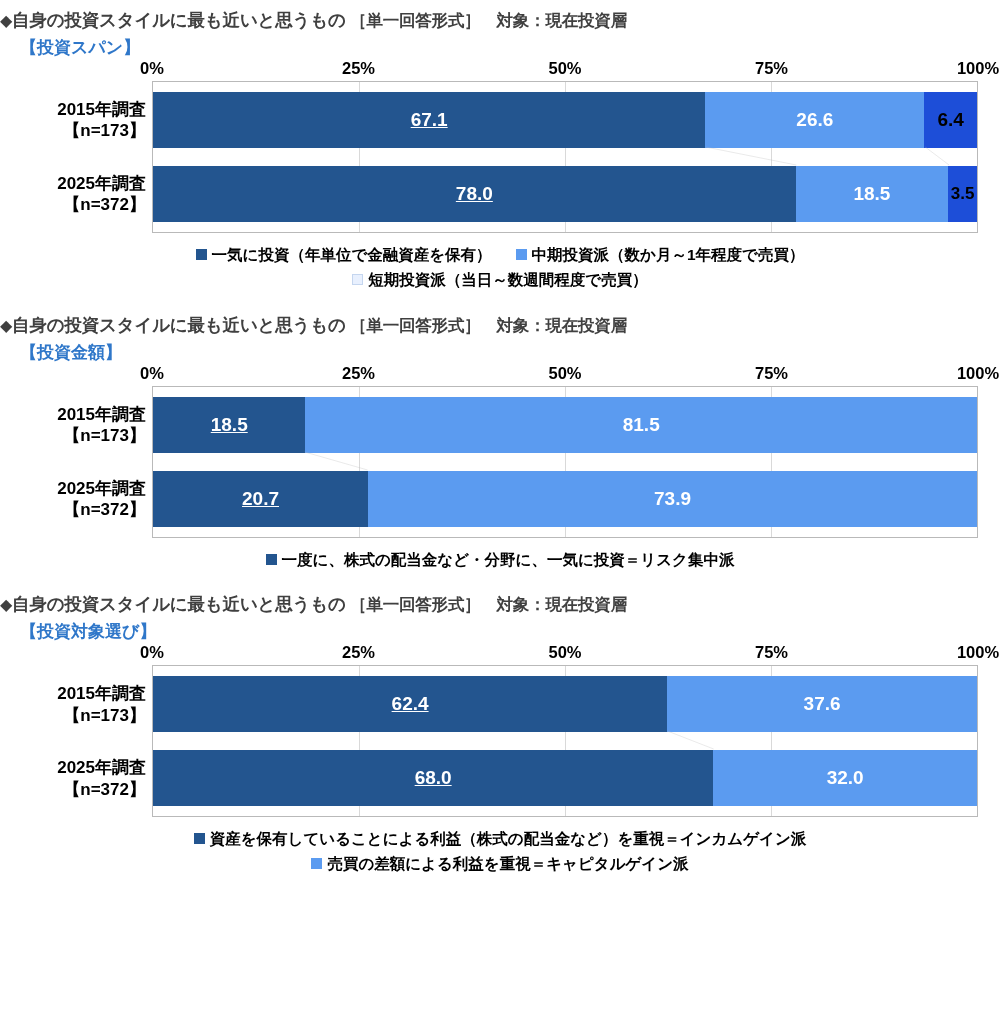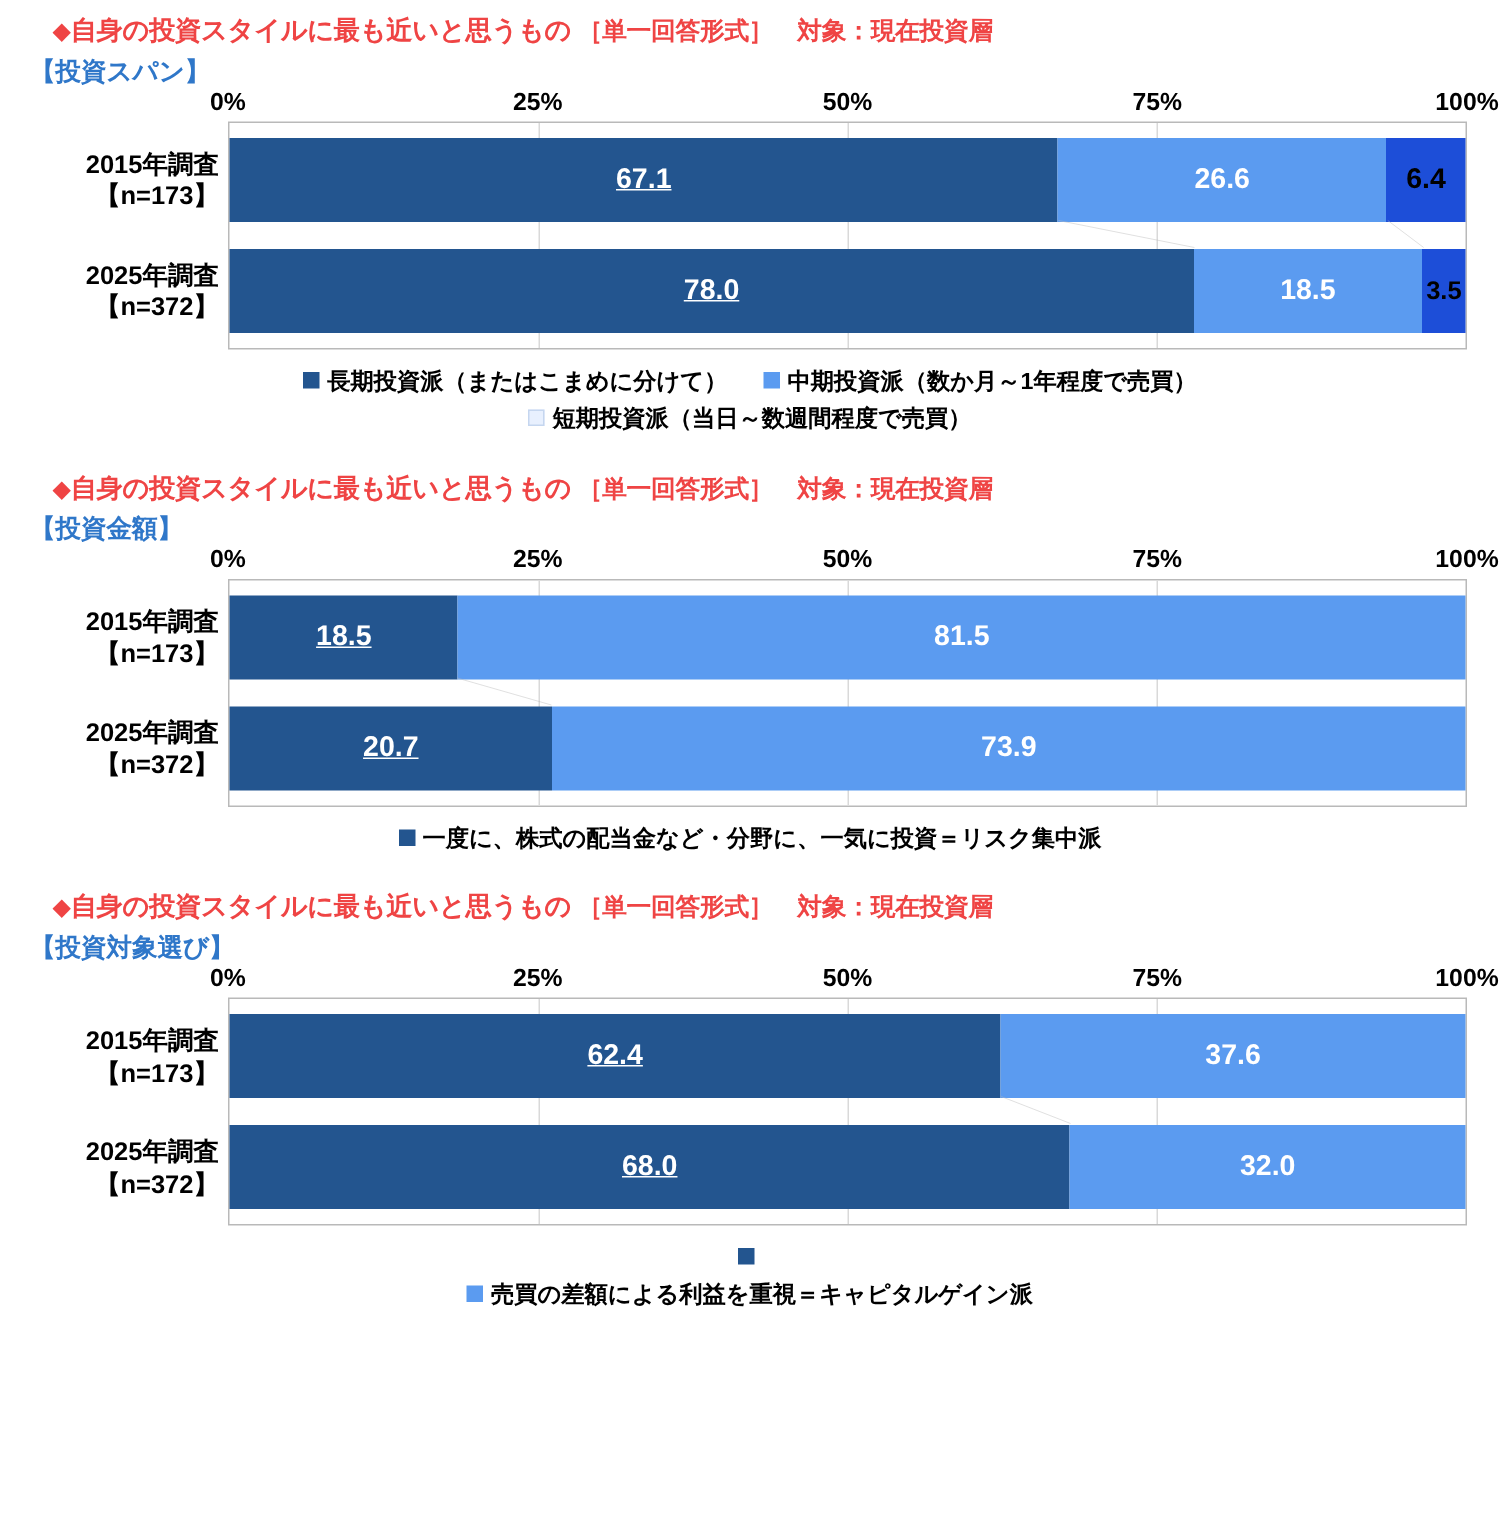--- a/index.html
+++ b/index.html
@@ -15,25 +15,23 @@
     position: relative;
     overflow: hidden;
   }
   .block {
     position: relative;
     width: 1000px;
   }
   .title-row {
     font-size: 17.5px;
     font-weight: bold;
-    color: #ef4444;
-    padding-left: 20px;
+    color: #404040;
     letter-spacing: -0.2px;
     white-space: nowrap;
-    margin-left: 15px;
   }
   .title-row .diamond {
     font-size: 16px;
   }
   .title-row .bracket {
     font-size: 16.5px;
   }
   .title-row .target {
     margin-left: 16px;
     font-size: 16.5px;
@@ -196,21 +194,21 @@
         <div style="position: absolute; left: 152px; right: 22px; top: 0px; height: 0px;">
           <svg style="position:absolute;left:0;top:88px;width:100%;height:18px;overflow:visible;" preserveAspectRatio="none" viewBox="0 0 100 18">
             <line x1="67.03296703296702" y1="0" x2="78" y2="18" stroke="#b9b9b9" stroke-width="0.3" vector-effect="non-scaling-stroke"></line>
           </svg>
           <svg style="position:absolute;left:0;top:88px;width:100%;height:18px;overflow:visible;" preserveAspectRatio="none" viewBox="0 0 100 18">
             <line x1="93.6063936063936" y1="0" x2="96.5" y2="18" stroke="#b9b9b9" stroke-width="0.3" vector-effect="non-scaling-stroke"></line>
           </svg>
         </div>
       </div>
       <div class="legend">
-        <div class="legend-line"><span class="item"><span class="swatch sw0"></span><span>長期投資派（またはこまめに分けて）</span></span><span class="item"><span class="swatch sw1"></span><span>中期投資派（数か月～1年程度で売買）</span></span></div>
+        <div class="legend-line"><span class="item"><span class="swatch sw0"></span><span>一気に投資（年単位で金融資産を保有）</span></span><span class="item"><span class="swatch sw1"></span><span>中期投資派（数か月～1年程度で売買）</span></span></div>
         <div class="legend-line"><span class="item"><span class="swatch sw2"></span><span>短期投資派（当日～数週間程度で売買）</span></span></div>
       </div>
     </div>
     <div class="block" style="margin-bottom: 14px; padding-top: 6px;">
       <div class="title-row"><span class="diamond">◆</span><span>自身の投資スタイルに最も近いと思うもの</span><span class="bracket"> ［単一回答形式］</span><span class="target">対象：現在投資層</span></div>
       <div class="subtitle">【投資金額】</div>
       <div class="chart-area">
         <div class="axis-labels">
           <span class="first" style="left: 0%; transform: translateX(-50%);">0%</span>
           <span style="left: 25%;">25%</span>
@@ -295,17 +293,17 @@
             <div>【n=372】</div>
           </div>
         </div>
         <div style="position: absolute; left: 152px; right: 22px; top: 0px; height: 0px;">
           <svg style="position:absolute;left:0;top:88px;width:100%;height:18px;overflow:visible;" preserveAspectRatio="none" viewBox="0 0 100 18">
             <line x1="62.4" y1="0" x2="68" y2="18" stroke="#b9b9b9" stroke-width="0.3" vector-effect="non-scaling-stroke"></line>
           </svg>
         </div>
       </div>
       <div class="legend">
-        <div class="legend-line"><span class="item"><span class="swatch sw0"></span></span></div>
+        <div class="legend-line"><span class="item"><span class="swatch sw0"></span><span>資産を保有していることによる利益（株式の配当金など）を重視＝インカムゲイン派</span></span></div>
         <div class="legend-line"><span class="item"><span class="swatch sw1"></span><span>売買の差額による利益を重視＝キャピタルゲイン派</span></span></div>
       </div>
     </div>
   </div>
 
 </body></html>

